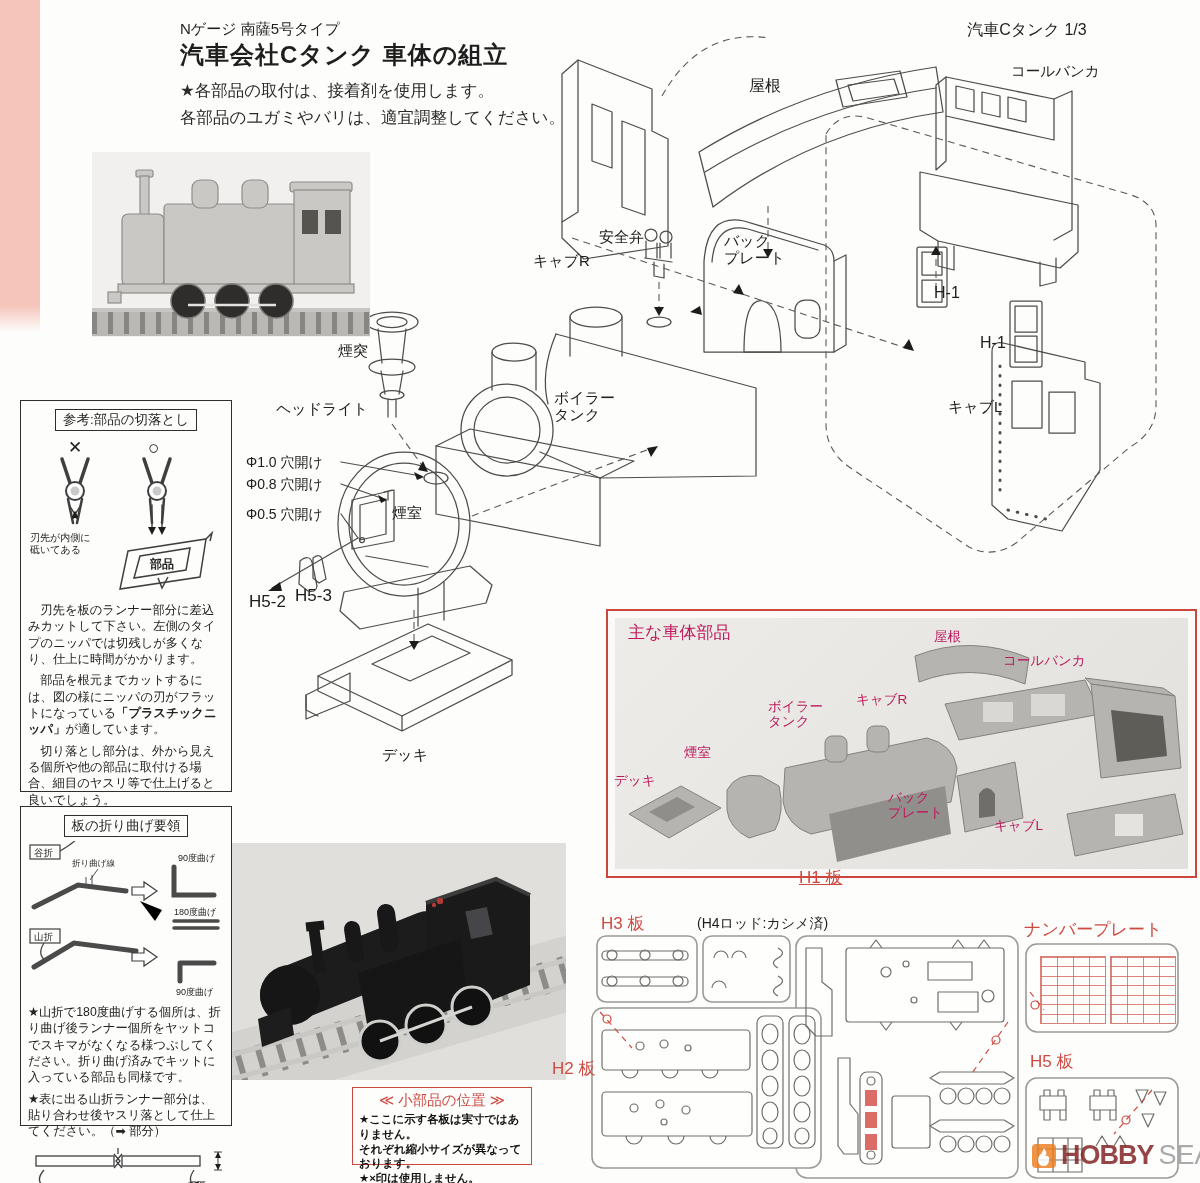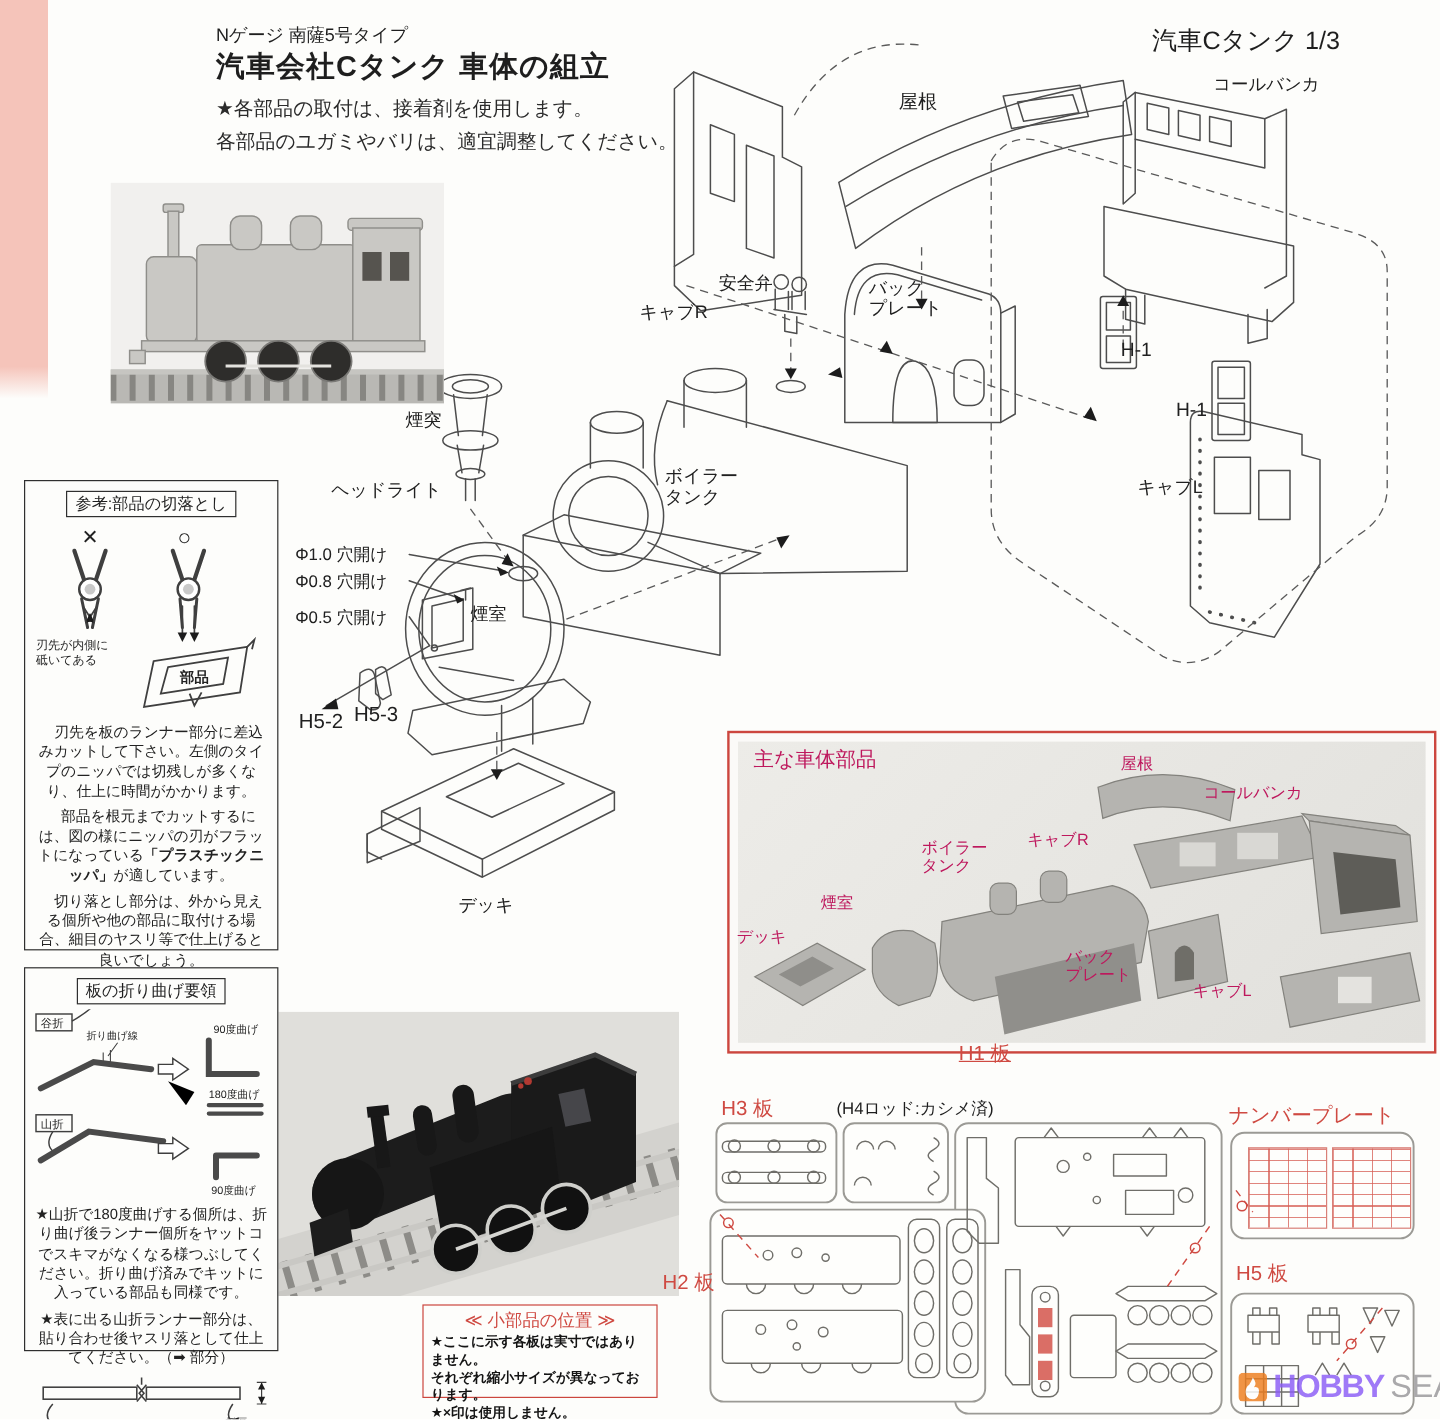--- a/index.html
+++ b/index.html
@@ -16,45 +16,45 @@
   .board{stroke:#9b9a95;fill:#fefefc;stroke-width:1.6;}
   .part{stroke:#6f6e69;fill:none;stroke-width:1.2;stroke-linejoin:round;}
   .reddash{stroke:#cf4a42;fill:none;stroke-width:1.2;stroke-dasharray:6 5;}
   .redln{stroke:#cf4a42;fill:none;stroke-width:1.2;}
   .redfill{fill:#d4554b;stroke:none;opacity:.85;}
   
   .pink-bar{left:0;top:0;width:40px;height:332px;background:linear-gradient(#f5c4ba 92%,rgba(245,196,186,0));}
   .hdr-series{left:180px;top:20px;font-size:15px;font-weight:normal;}
   .hdr-title{left:180px;top:39px;font-size:24px;font-weight:bold;letter-spacing:1px;}
   .hdr-note{left:180px;font-size:16.5px;color:#2b2b2b;}
-  .page-ind{left:960px;top:20px;width:228px;text-align:left;font-size:21px;}
+  .page-ind{left:913px;top:20px;width:228px;text-align:center;font-size:16px;}
   .dl{position:absolute;z-index:4;font-size:15px;line-height:1.12;white-space:pre-line;color:#202020;}
   .pl{position:absolute;z-index:4;font-size:13.5px;line-height:1.1;white-space:pre-line;color:#be185d;}
   .rl{position:absolute;z-index:4;font-size:17px;color:#cf4a42;}
   
-  .sidebox{position:absolute;z-index:3;left:20px;width:212px;border:1.5px solid #2f2f2f;background:#fdfdfb;box-sizing:border-box;padding:6px 7px;text-align:center;}
+  .sidebox{position:absolute;z-index:3;left:20px;width:212px;border:1.5px solid #2f2f2f;background:#fdfdfb;box-sizing:border-box;padding:6px 7px;}
   .ref-header{display:block;width:max-content;margin:2px auto 4px auto;border:1px solid #2f2f2f;padding:1px 7px;font-size:13.5px;}
   .s-para{font-size:12.3px;line-height:1.33;margin:5px 0 0 0;color:#222;}
   .boxsvg{display:block;margin:0 auto;}
   .boxsvg text{font-family:"Liberation Sans","DejaVu Sans",sans-serif;fill:#222;}
   
   .photo{position:absolute;overflow:hidden;z-index:2;}
   
   .redbox{position:absolute;z-index:2;border:2px solid #cc463e;box-sizing:border-box;background:#fbfaf8;}
   .photo-inner{position:absolute;left:7px;top:7px;right:7px;bottom:7px;background:linear-gradient(135deg,#edecE8,#e1e0dc);}
   .smallbox{position:absolute;z-index:4;border:1.6px solid #cc463e;box-sizing:border-box;background:#fdfdfb;padding:2px 6px;}
   .smallbox .title{text-align:center;color:#cf4a42;font-size:14.5px;margin:1px 0 2px 0;}
   .smallbox .ln1{font-size:11.4px;font-weight:bold;line-height:1.3;color:#141414;}
   
   .npgrid{position:absolute;z-index:4;border:1px solid #d98078;
     background-image:repeating-linear-gradient(to right,rgba(214,92,82,.75) 0 1px,transparent 1px 16px),
                      repeating-linear-gradient(to bottom,rgba(214,92,82,.75) 0 1px,transparent 1px 9.5px);}
   
   .wm{position:absolute;z-index:5;display:flex;align-items:center;gap:5px;opacity:.82;}
-  .wm .b1{font-size:27px;font-weight:bold;color:#8b5cf6;letter-spacing:-1px;}
+  .wm .b1{font-size:27px;font-weight:bold;color:#7f1d1d;letter-spacing:-1px;}
   .wm .b2{font-size:27px;color:#98979a;letter-spacing:0px;}
 </style>
 </head>
 <body>
 
 <div class="page">
 
   <div class="abs pink-bar"></div>
 
   <svg class="art" width="1200" height="1183" viewBox="0 0 1200 1183">
@@ -521,21 +521,21 @@
   <div class="rl" style="left:601px;top:912px;">H3 板</div>
   <div class="rl" style="left:697px;top:915px;color:#1e1e1e;font-size:14px;">(H4ロッド:カシメ済)</div>
   <div class="rl" style="left:799px;top:866px;text-decoration:underline;">H1 板</div>
   <div class="rl" style="left:1024px;top:918px;">ナンバープレート</div>
   <div class="rl" style="left:552px;top:1057px;">H2 板</div>
   <div class="rl" style="left:1030px;top:1050px;">H5 板</div>
 
   <div class="npgrid" style="left:1040px;top:956px;width:64px;height:66px;"></div>
   <div class="npgrid" style="left:1110px;top:956px;width:64px;height:66px;"></div>
 
-  <div class="smallbox" style="left:352px;top:1087px;width:196px;height:78px;">
+  <div class="smallbox" style="left:352px;top:1087px;width:180px;height:78px;">
     <div class="title">≪ 小部品の位置 ≫</div>
     <div class="ln1">★ここに示す各板は実寸ではありません。</div>
     <div class="ln1">それぞれ縮小サイズが異なっております。</div>
     <div class="ln1">★×印は使用しません。</div>
 
   </div>
 
   <div class="wm" style="left:1032px;top:1140px;">
     <svg width="24" height="24" viewBox="0 0 24 24">
       <rect width="24" height="24" rx="4" fill="#ed7d1e"></rect>

